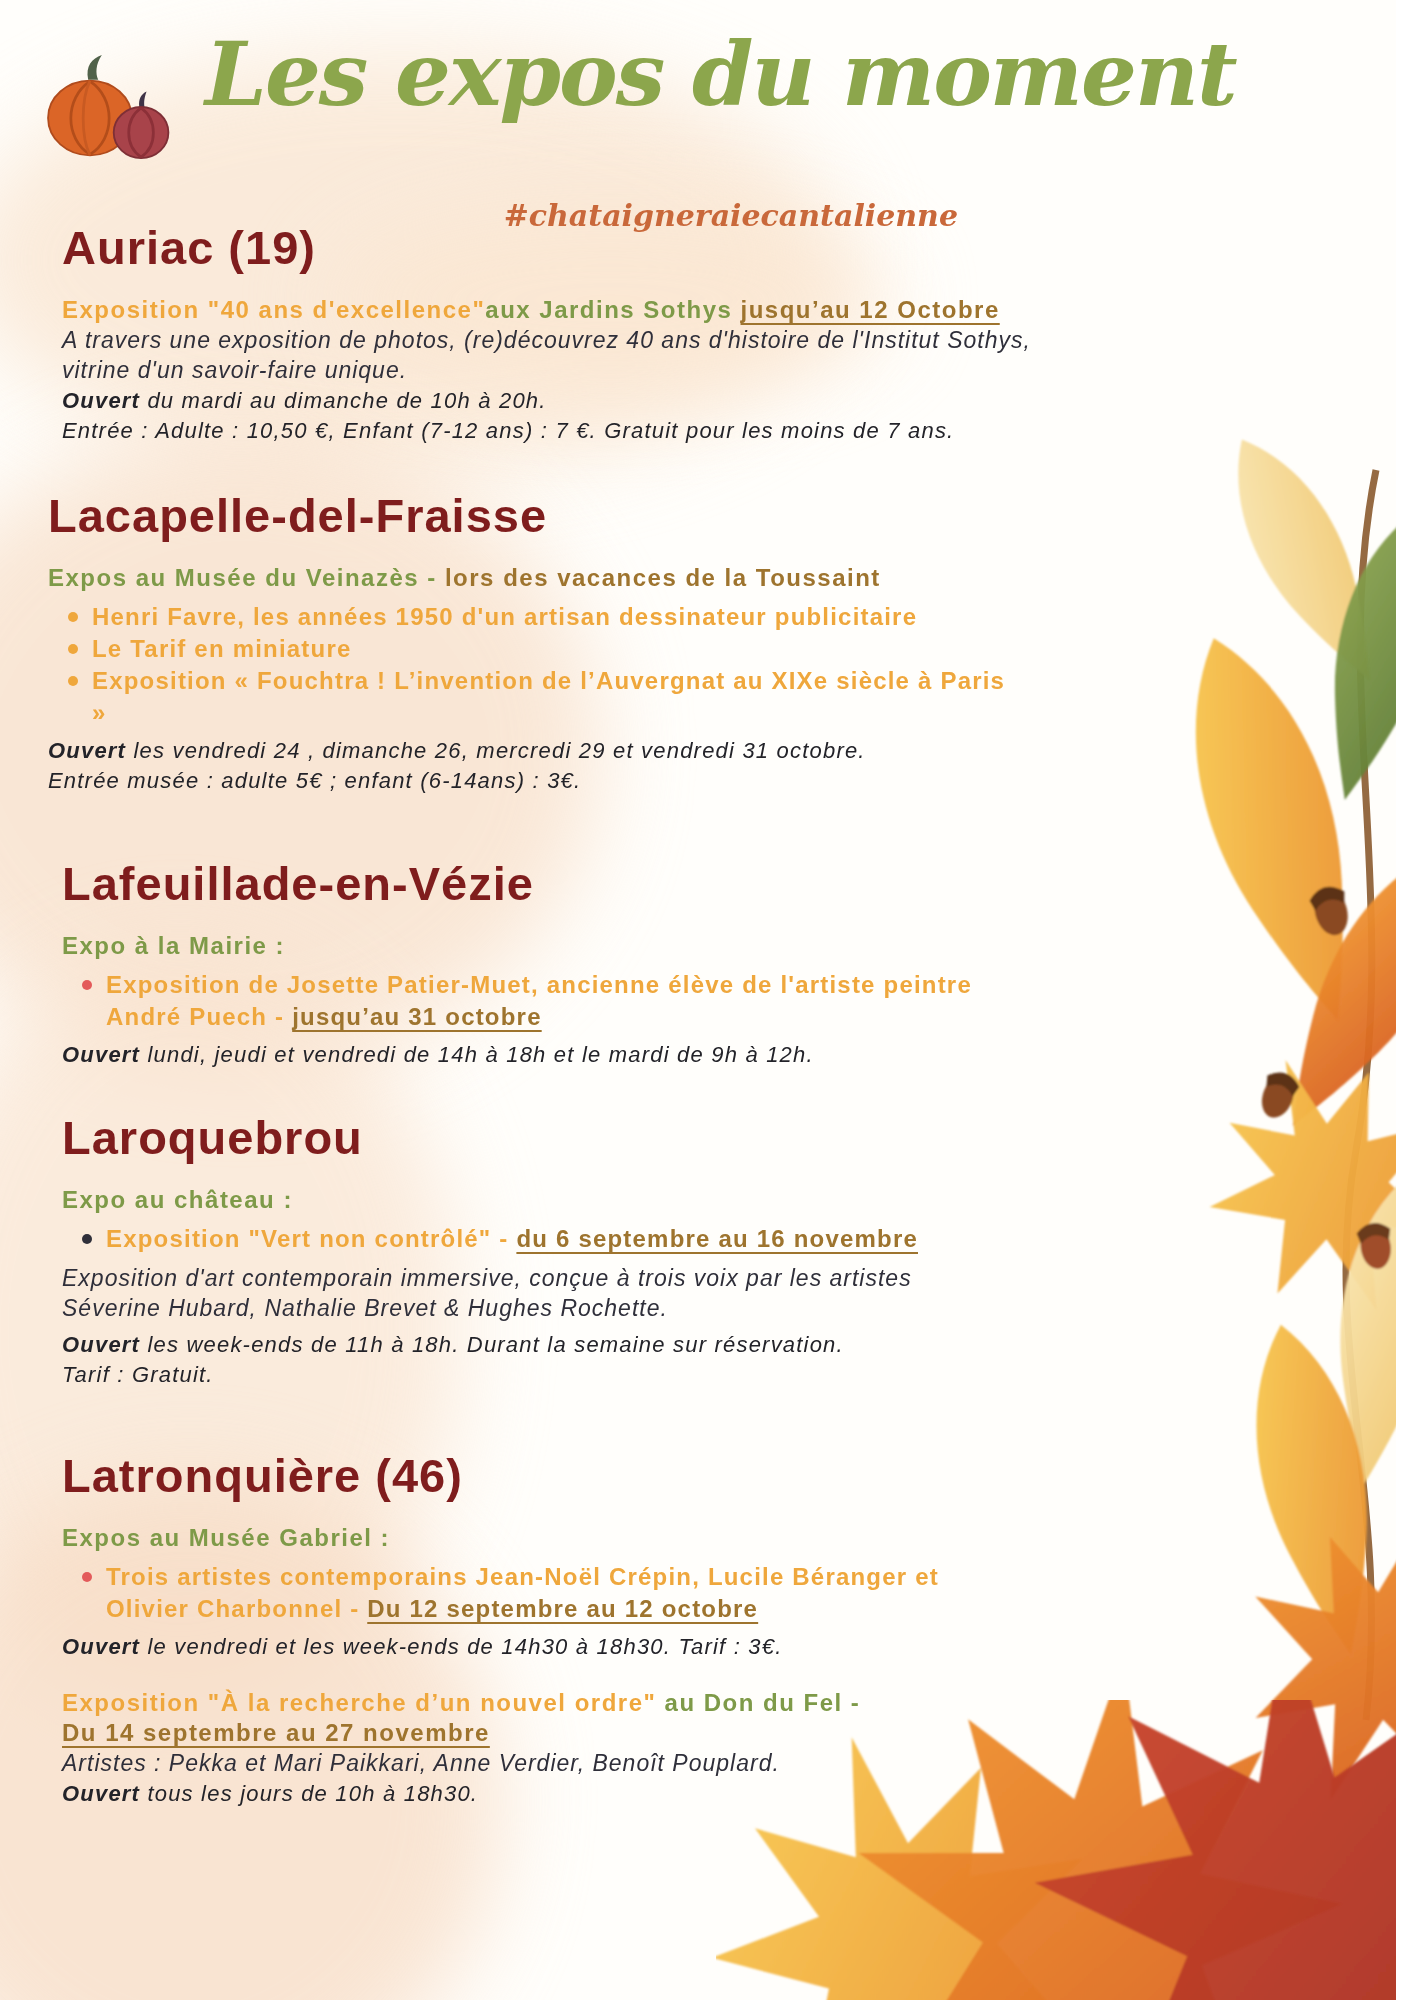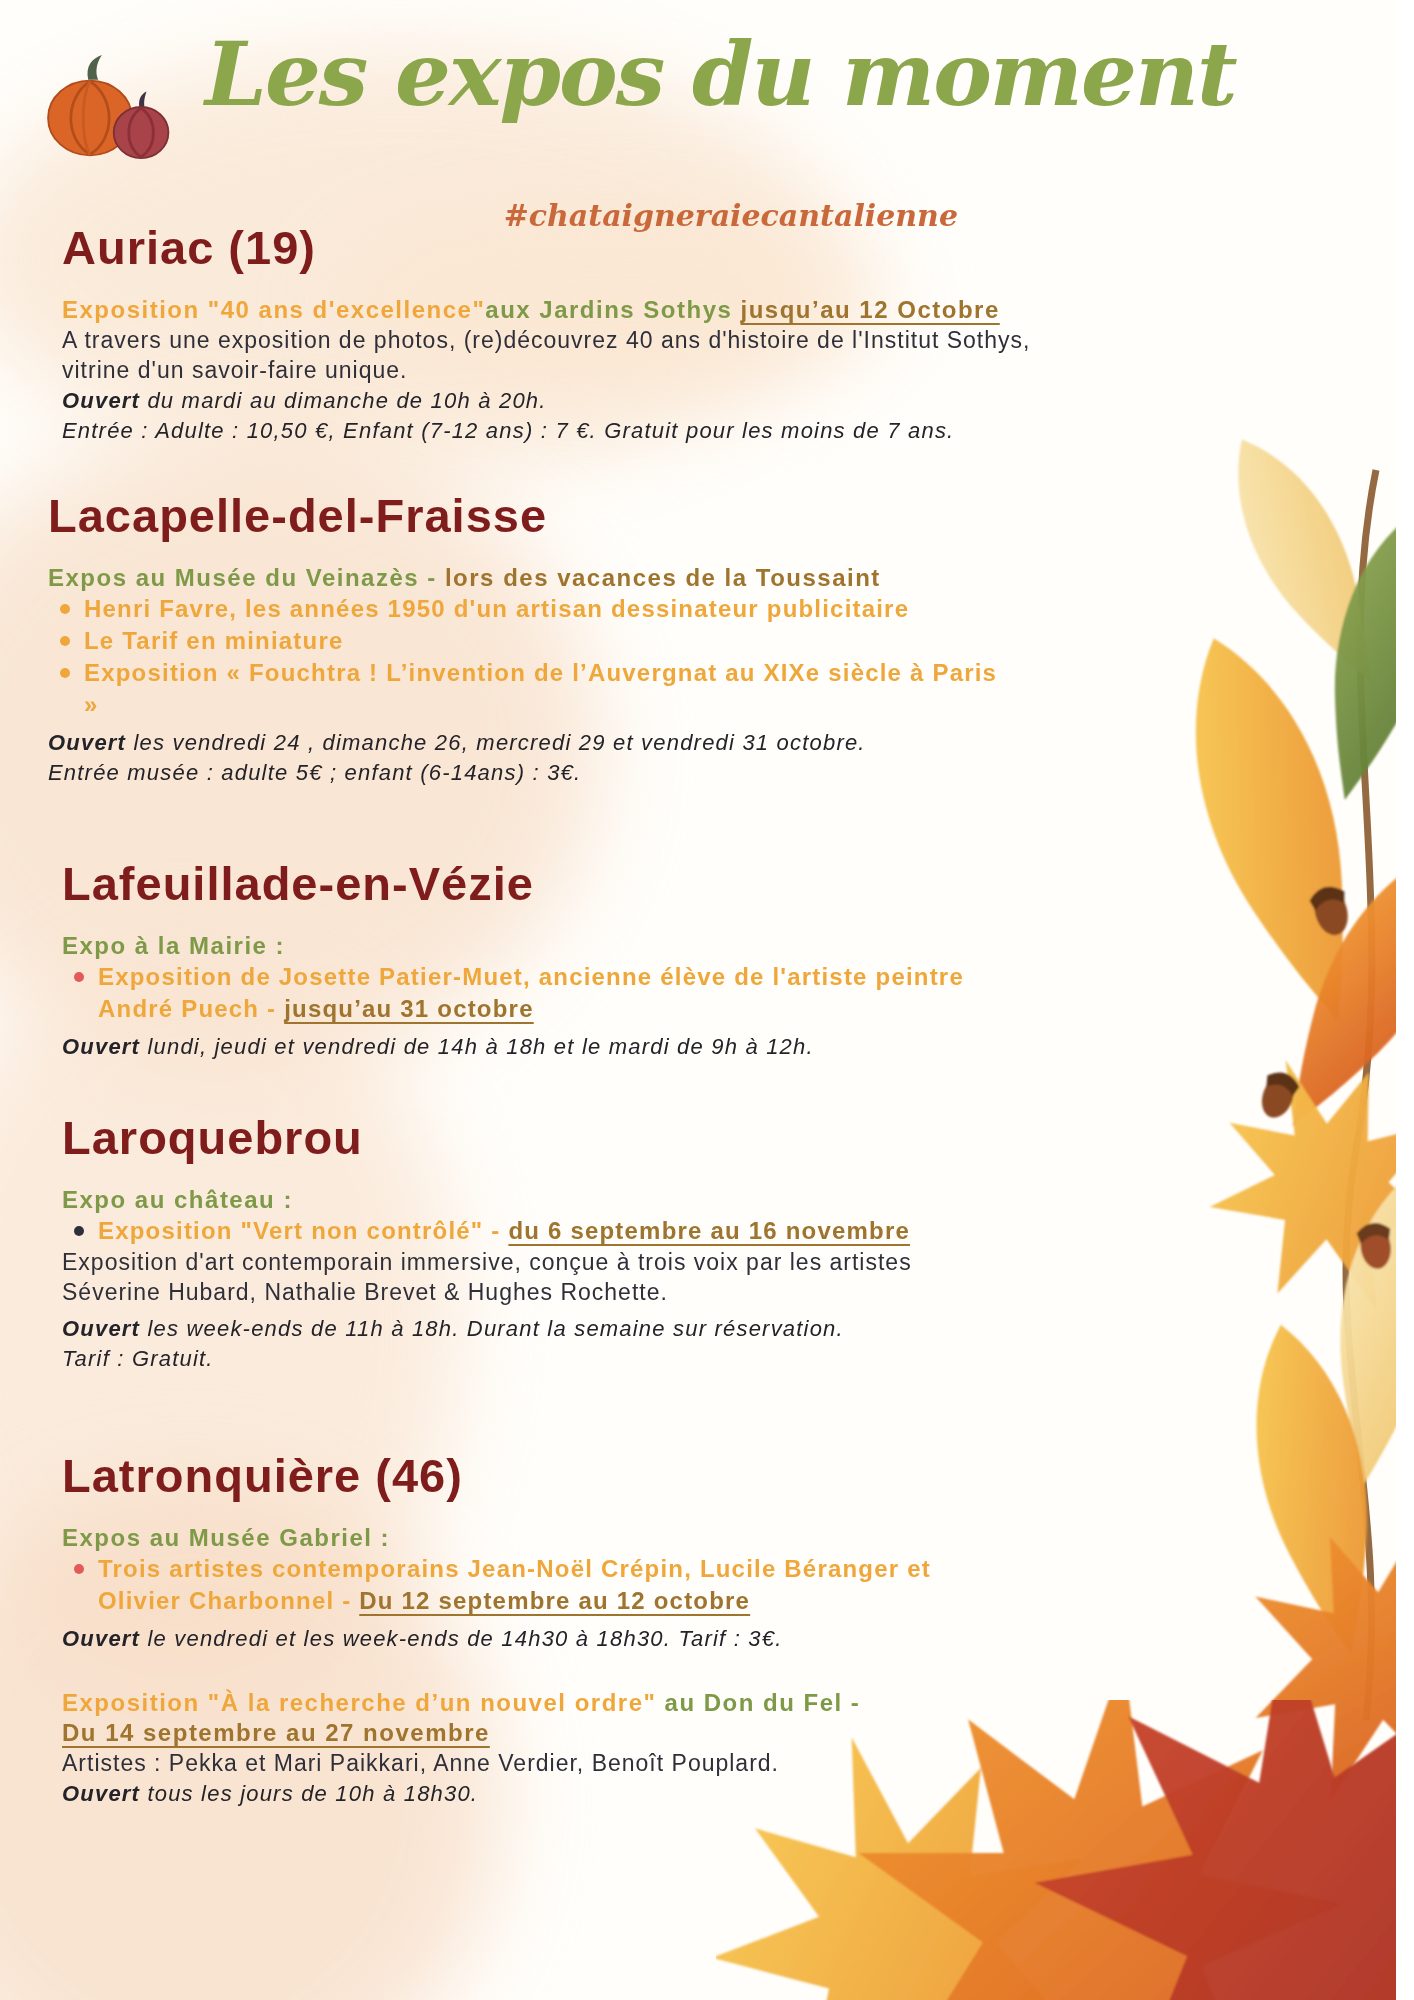--- a/index.html
+++ b/index.html
@@ -47,37 +47,37 @@
     font-size:47px;line-height:1;
     font-weight:bold;color:#7f1d1d;
     letter-spacing:1px;
   }
   #sec-lefel .city{margin-bottom:36px;}
 
   .headline,.subtitle{
     margin:0;font-size:24px;font-weight:bold;
     line-height:30px;letter-spacing:1.5px;
   }
-  .bullets{margin:0;}
+  .bullets{margin:8px;}
   .bullet{
     position:relative;margin:0;padding-left:36px;
     font-size:24px;font-weight:bold;line-height:32px;
     letter-spacing:1.2px;max-width:920px;
   }
   .bullet::before{
     content:'';position:absolute;left:12px;top:11px;
     width:10px;height:10px;border-radius:50%;
   }
   .dot-yellow::before{background:#efa73c;}
   .dot-red::before{background:#e35a5a;}
   .dot-dark::before{background:#2f2f3a;}
 
   .body{
     margin:0;font-size:23px;line-height:30px;
-    letter-spacing:1px;color:#2f2f3a;max-width:1010px;
+    letter-spacing:1px;color:#2f2f3a;max-width:1010px;font-style:italic;
   }
   .narrow{max-width:930px;}
   .open{
     margin:2px 0 0 0;font-size:22px;line-height:28px;
     letter-spacing:1.2px;font-style:italic;color:#232329;
     max-width:1060px;
   }
   .gap{margin-top:8px;}
   .oi{font-weight:bold;font-style:italic;}
 

